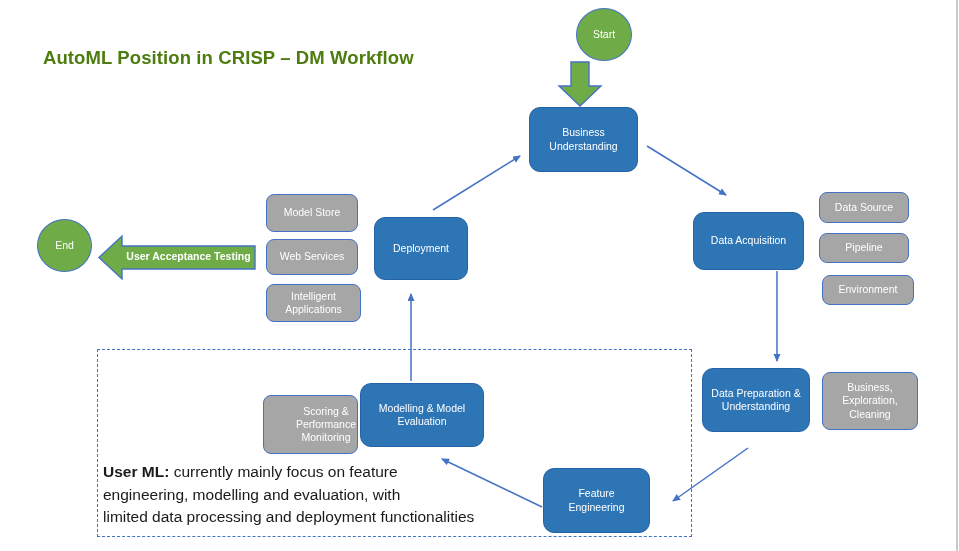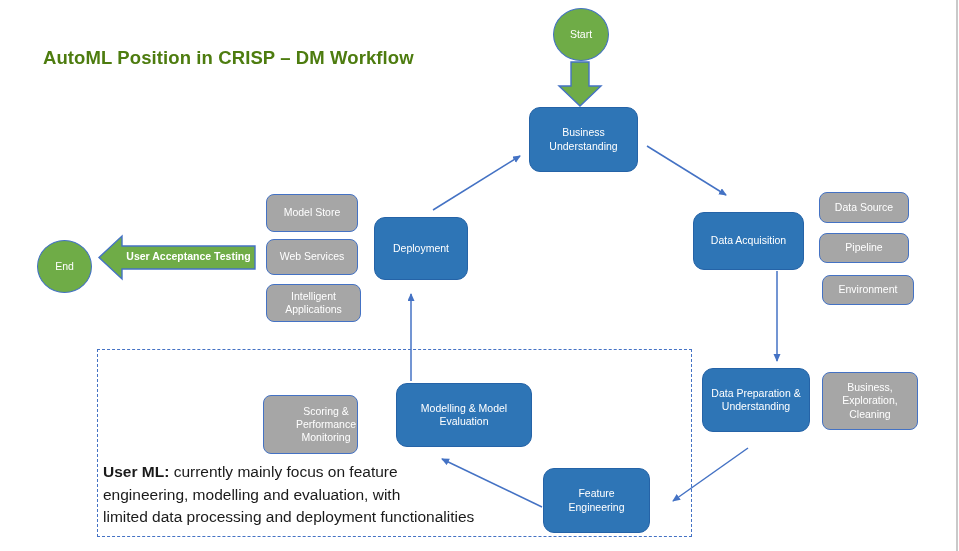--- a/index.html
+++ b/index.html
@@ -59,42 +59,42 @@
     <line class="conn" x1="777" y1="271" x2="777" y2="361" marker-end="url(#arr)"></line>
     <line class="conn" x1="748" y1="448" x2="673" y2="501" marker-end="url(#arr)"></line>
     <line class="conn" x1="542" y1="507" x2="442" y2="459" marker-end="url(#arr)"></line>
     <line class="conn" x1="411" y1="381" x2="411" y2="294" marker-end="url(#arr)"></line>
     <line class="conn" x1="433" y1="210" x2="520" y2="156" marker-end="url(#arr)"></line>
 
     <polygon class="green-shape" points="571,62 589,62 589,86 601,86 580,106 559,86 571,86"></polygon>
     <polygon class="green-shape" points="99,257.5 122,236 122,246 255,246 255,269 122,269 122,279"></polygon>
   </svg>
 
-  <div class="node circle" style="left:553px; top:8px; width:56px; height:53px;">
+  <div class="node circle" style="left:576px; top:8px; width:56px; height:53px;">
     <span>Start</span>
   </div>
-  <div class="node circle" style="left:37px; top:240px; width:55px; height:53px;">
+  <div class="node circle" style="left:37px; top:219px; width:55px; height:53px;">
     <span>End</span>
   </div>
 
   <div class="uat-label">User Acceptance Testing</div>
 
   <div class="node blue" style="left:529px; top:107px; width:109px; height:65px;">
     <span style="width:82px;">Business Understanding</span>
   </div>
   <div class="node blue" style="left:693px; top:212px; width:111px; height:58px;">
     <span>Data Acquisition</span>
   </div>
   <div class="node blue" style="left:702px; top:368px; width:108px; height:64px;">
     <span style="width:98px;">Data Preparation &amp; Understanding</span>
   </div>
   <div class="node blue" style="left:543px; top:468px; width:107px; height:65px;">
     <span style="width:70px;">Feature Engineering</span>
   </div>
-  <div class="node blue" style="left:396px; top:383px; width:136px; height:64px;">
+  <div class="node blue" style="left:360px; top:383px; width:124px; height:64px;">
     <span style="width:104px;">Modelling &amp; Model Evaluation</span>
   </div>
   <div class="node blue" style="left:374px; top:217px; width:94px; height:63px;">
     <span>Deployment</span>
   </div>
 
   <div class="node gray" style="left:819px; top:192px; width:90px; height:31px;">
     <span>Data Source</span>
   </div>
   <div class="node gray" style="left:819px; top:233px; width:90px; height:30px;">

